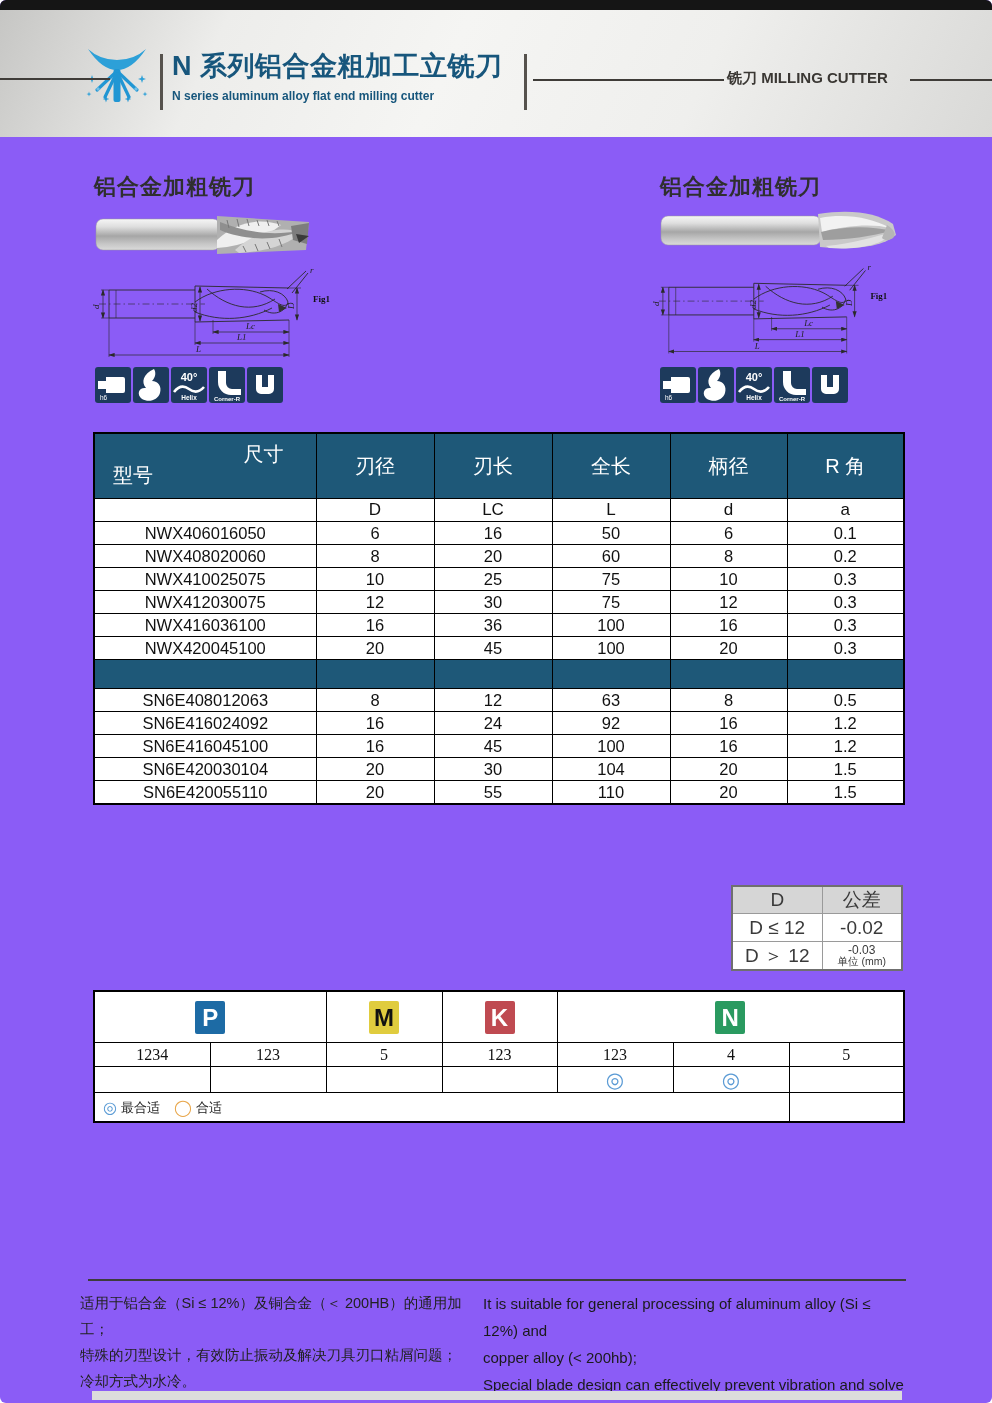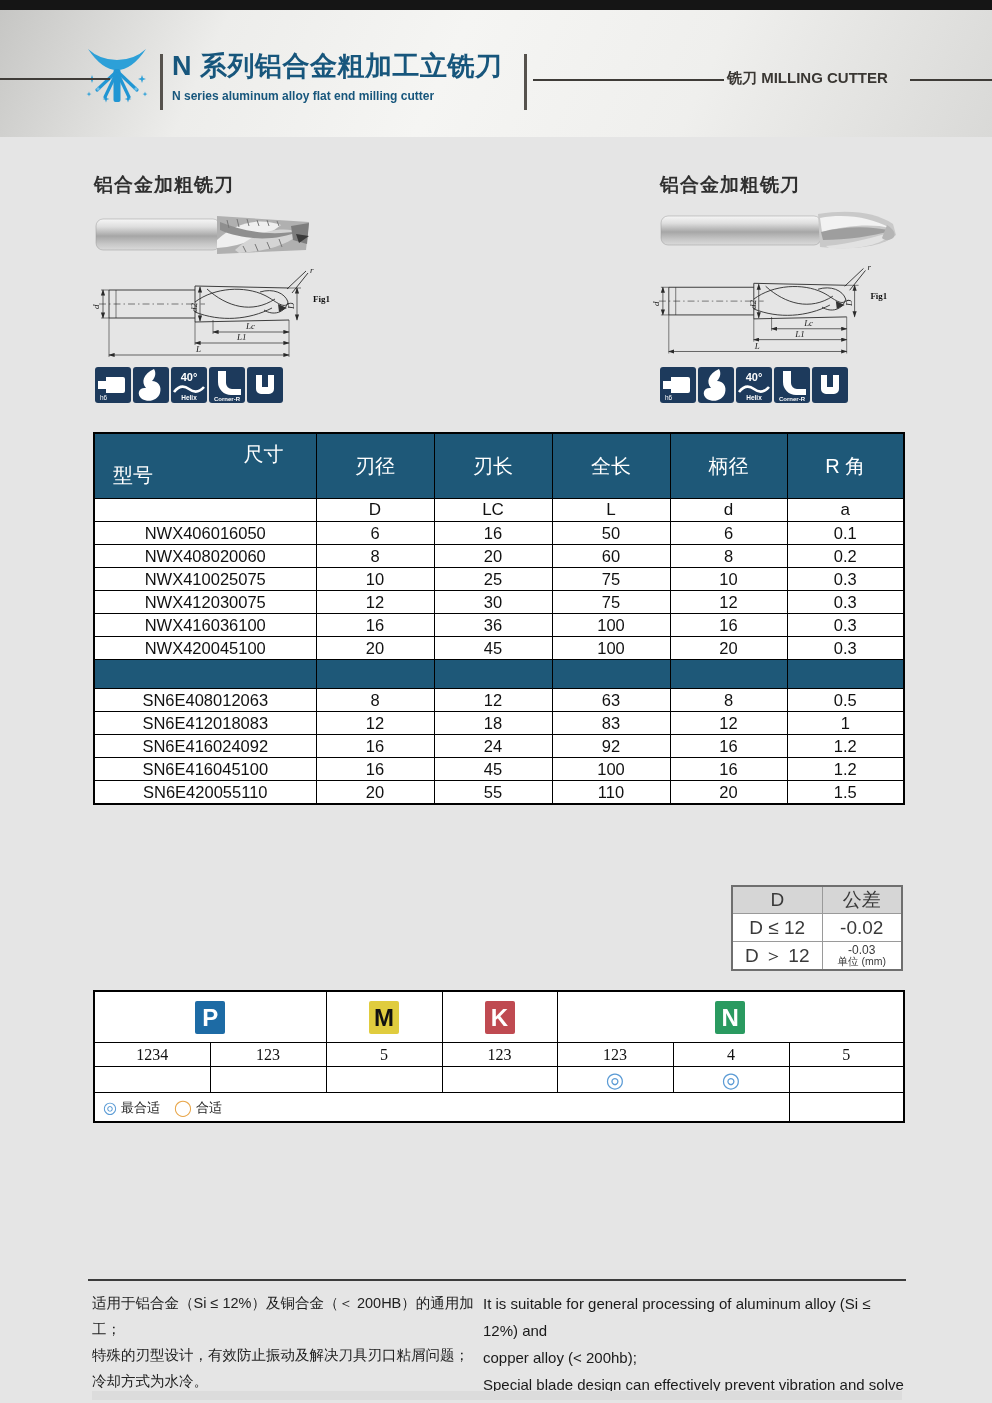--- a/index.html
+++ b/index.html
@@ -1,36 +1,36 @@
 <!DOCTYPE html>
 <html><head>
 <meta charset="utf-8">
 <style>
   html,body{margin:0;padding:0;background:#ffffff;}
-  #page{position:relative;width:992px;height:1403px;background:#e5e5e5;overflow:hidden;
-        font-family:"Liberation Sans",sans-serif;color:#111;}
+  #page{position:relative;width:992px;height:1403px;background:#8b5cf6;overflow:hidden;
+        font-family:"Liberation Sans",sans-serif;color:#111;border-radius:6px;}
   .abs{position:absolute;}
 
   
   .top-bar{left:0;top:0;width:992px;height:10px;background:#151515;}
   .header-band{left:0;top:10px;width:992px;height:127px;
      background:linear-gradient(115deg,#c6c6c4 0%,#ededeb 22%,#f5f5f3 45%,#efefed 70%,#d9d9d7 100%);}
   .logo{left:84px;top:34px;width:66px;height:66px;}
   .vbar{width:3px;height:56px;top:44px;background:#56524d;}
   .vbar.l{left:160px;} .vbar.r{left:524px;}
   .title-block{left:172px;top:40px;width:350px;}
   .title-zh{font-size:27px;font-weight:bold;color:#17567c;letter-spacing:.5px;line-height:33px;white-space:nowrap;}
   .title-en{font-size:12px;font-weight:bold;color:#17567c;line-height:20px;margin-top:3px;white-space:nowrap;}
   .edge-dash{left:0;top:68px;width:110px;height:2px;background:#3f3c38;}
   .corner-rule1{left:533px;top:69px;width:191px;height:2px;background:#3f3c38;}
   .corner-rule2{left:910px;top:69px;width:82px;height:2px;background:#3f3c38;}
   .corner-text{left:727px;top:59px;font-size:15px;font-weight:bold;color:#3a3733;letter-spacing:0px;white-space:nowrap;}
 
   
-  .sec-title{font-size:19px;font-weight:bold;color:#2f2f2f;letter-spacing:1px;white-space:nowrap;}
+  .sec-title{font-size:22px;font-weight:bold;color:#2f2f2f;letter-spacing:1px;white-space:nowrap;}
   .sec-title.left{left:94px;top:172px;} .sec-title.right{left:660px;top:172px;}
   .photo.left{left:95px;top:208px;width:218px;height:54px;}
   .photo.right{left:660px;top:205px;width:240px;height:52px;}
   .diagram.left{left:93px;top:262px;width:255px;height:100px;}
   .diagram.right{left:653px;top:259px;width:252px;height:100px;}
   .badges{display:flex;gap:2px;}
   .badges.left{left:95px;top:367px;} .badges.right{left:660px;top:367px;}
 
   
   .spec-table{left:93px;top:432px;width:810px;border-collapse:collapse;table-layout:fixed;
@@ -66,21 +66,21 @@
   .mat-name-row td{height:65px;font-size:15px;color:#1d1d1d;white-space:pre-line;line-height:21px;}
   .mat-mark-row td{height:25px;font-size:21px;color:#5b9bd5;line-height:25px;}
   .mat-legend-row td{height:28px;margin-left:8px;}
   .legend-cell{text-align:left !important;padding-left:8px !important;font-size:13px;color:#222;}
   .mark-best{color:#5b9bd5;font-size:16px;vertical-align:-1px;}
   .mark-ok{color:#e8a64a;font-size:16px;vertical-align:-1px;margin-left:14px;}
   .legend-label{margin-left:4px;}
 
   
   .foot-rule{left:88px;top:1279px;width:818px;height:2px;background:#3c3c3c;}
-  .foot-zh{left:92px;top:1290px;width:392px;font-size:14.5px;color:#222;line-height:26px;}
+  .foot-zh{left:80px;top:1290px;width:392px;font-size:14.5px;color:#222;line-height:26px;}
   .foot-en{left:483px;top:1290px;width:424px;font-size:15px;color:#1a1a1a;line-height:27px;}
   .bottom-strip{left:92px;top:1391px;width:810px;height:9px;background:#dcdcdc;}
 
   svg text{font-family:"Liberation Serif",serif;}
   .dim-label{font-size:9px;font-style:italic;fill:#222;}
   .fig-label{font-size:9px;font-weight:bold;fill:#111;}
   .badge-txt{font-family:"Liberation Sans",sans-serif;fill:#fff;}
 </style>
 </head>
 <body>
@@ -349,42 +349,42 @@
         </tr>
         <tr>
           <td>SN6E408012063</td>
           <td>8</td>
           <td>12</td>
           <td>63</td>
           <td>8</td>
           <td>0.5</td>
         </tr>
         <tr>
-          <td>SN6E412018083</td>
-          <td>12</td>
-          <td>18</td>
-          <td>83</td>
-          <td>12</td>
-          <td>1</td>
-        </tr>
-        <tr>
           <td>SN6E416024092</td>
           <td>16</td>
           <td>24</td>
           <td>92</td>
           <td>16</td>
           <td>1.2</td>
         </tr>
         <tr>
           <td>SN6E416045100</td>
           <td>16</td>
           <td>45</td>
           <td>100</td>
           <td>16</td>
           <td>1.2</td>
+        </tr>
+        <tr>
+          <td>SN6E420030104</td>
+          <td>20</td>
+          <td>30</td>
+          <td>104</td>
+          <td>20</td>
+          <td>1.5</td>
         </tr>
         <tr>
           <td>SN6E420055110</td>
           <td>20</td>
           <td>55</td>
           <td>110</td>
           <td>20</td>
           <td>1.5</td>
         </tr>
       </tbody>

